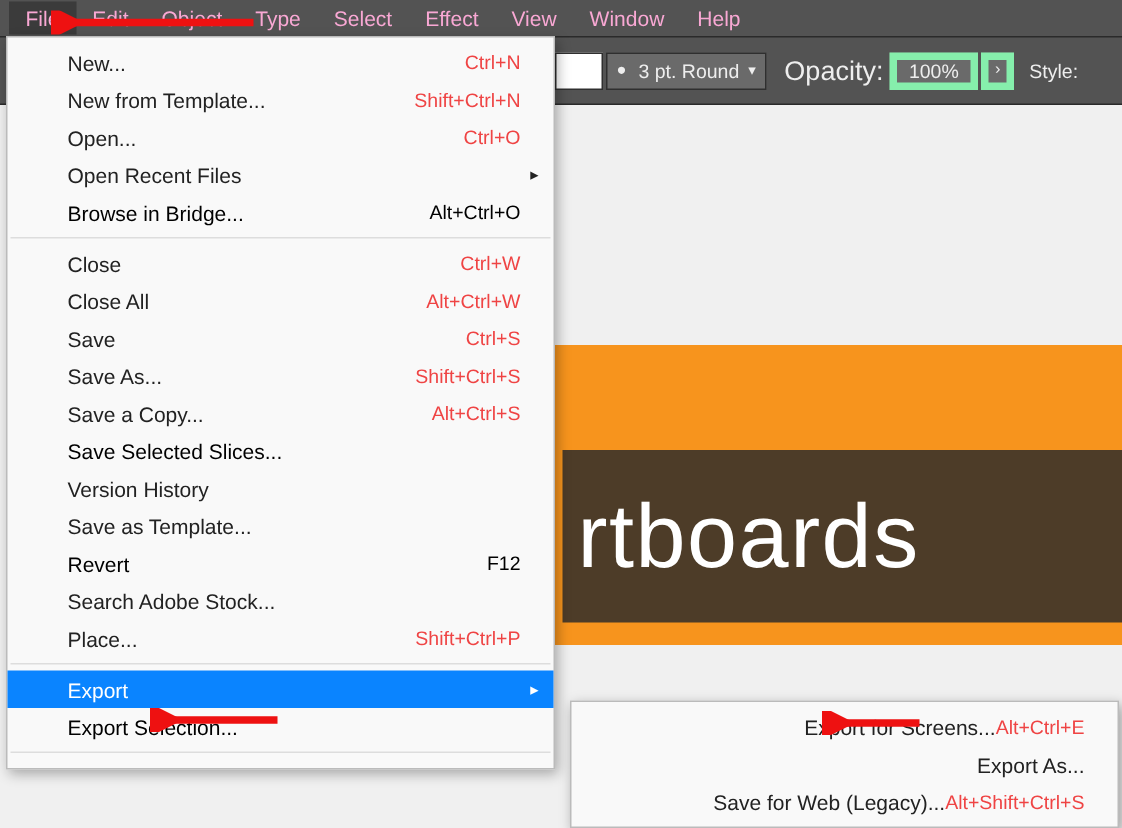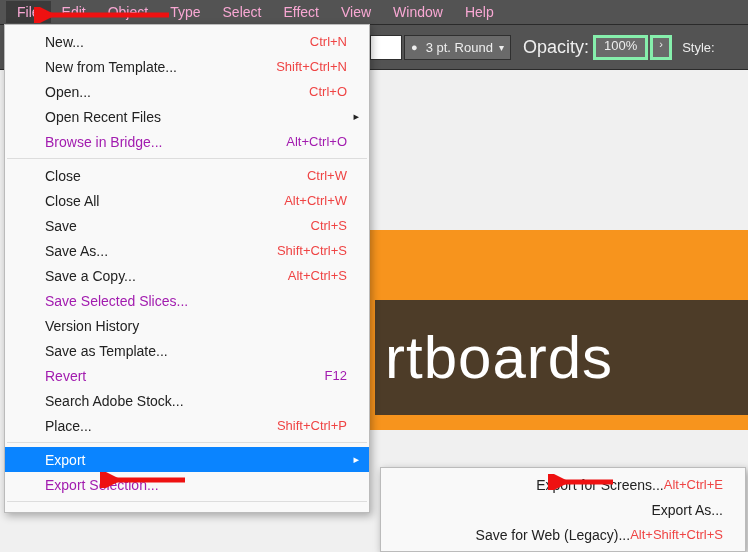--- a/index.html
+++ b/index.html
@@ -56,21 +56,21 @@
   .swatch {
     width: 32px; height: 25px;
     background: #fff;
     border: 1px solid #2f2f2f;
     margin-right: 2px;
   }
   .tool-combo .dot { font-size: 11px; margin-right: 8px; }
   .tool-combo .chev { margin-left: 6px; font-size: 10px; }
   .opacity-label { font-size: 18px; margin-right: 4px; margin-left: 6px; }
   .opacity-box {
-    background: #6a6a6a; border: 3px solid #86efac;
+    background: #6a6a6a; border: 5px solid #86efac;
     height: 25px; display: flex; align-items: flex-start; padding: 0 8px;
     font-size: 13px;
   }
   .style-label { font-size: 13px; margin-left: 10px; }
   
   .canvas {
     position: absolute;
     top: 70px;
     left: 0; right: 0; bottom: 0;
     background: #f0f0f0;
@@ -107,21 +107,21 @@
   .item {
     display: flex;
     align-items: center;
     height: 25px;
     padding: 0 22px 0 40px;
     color: #222;
     position: relative;
   }
   .item .label { flex: 1; }
   .item .accel { color: #ef4444; font-size: 13px; }
-  .item.disabled .label, .item.disabled .accel { color: #a21caf; }
+  .item.disabled .label, .item.disabled .accel { color: #000000; }
   .item.selected {
     background: #0a84ff;
     color: #ffffff;
   }
   .item .sub-arrow {
     position: absolute; right: 10px; font-size: 11px;
   }
   .sep {
     height: 1px;
     background: #ddd;

